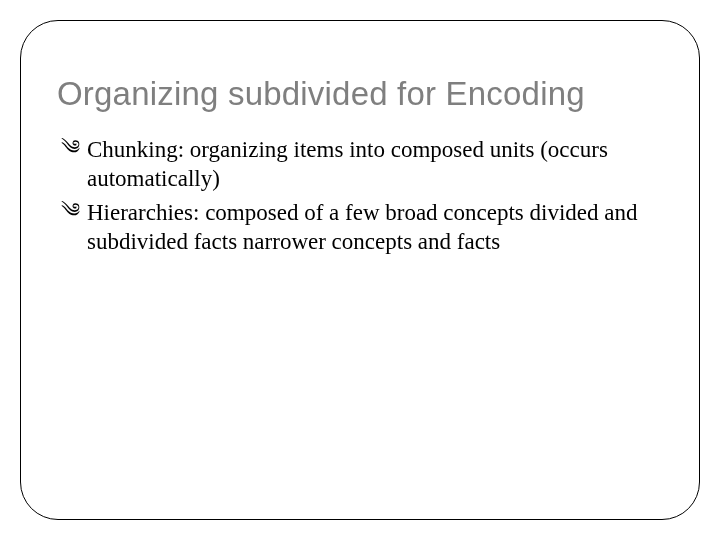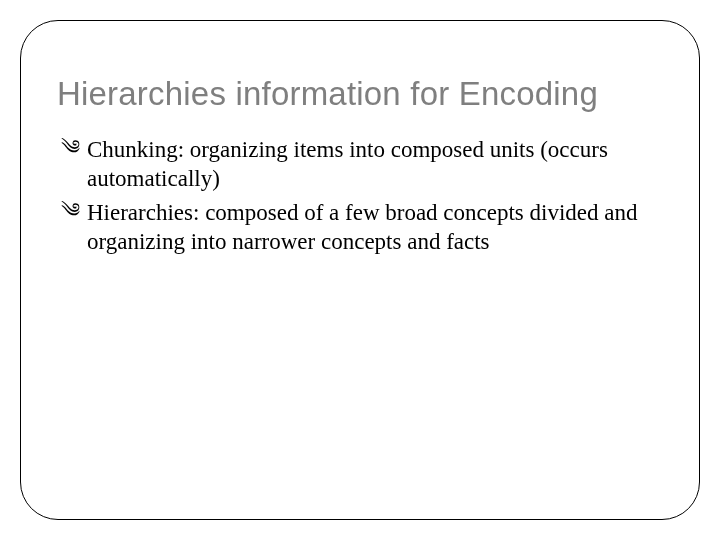--- a/index.html
+++ b/index.html
@@ -56,25 +56,25 @@
     bottom: 14px;
     font-size: 11px;
     color: #b8b8b8;
     font-family: Arial, sans-serif;
   }
 </style>
 </head>
 <body>
 
 <div class="slide">
-  <div class="title">Hierarchies information for Encoding</div>
+  <div class="title">Organizing subdivided for Encoding</div>
   <ul class="bullets">
     <li>
       <span class="bullet-icon">༄</span>
       <span>Chunking: organizing items into composed units (occurs automatically)</span>
     </li>
     <li>
       <span class="bullet-icon">༄</span>
-      <span>Hierarchies: composed of a few broad concepts divided and organizing into narrower concepts and facts</span>
+      <span>Hierarchies: composed of a few broad concepts divided and subdivided facts narrower concepts and facts</span>
     </li>
   </ul>
   <div class="page-num"></div>
 </div>
 
 </body></html>

